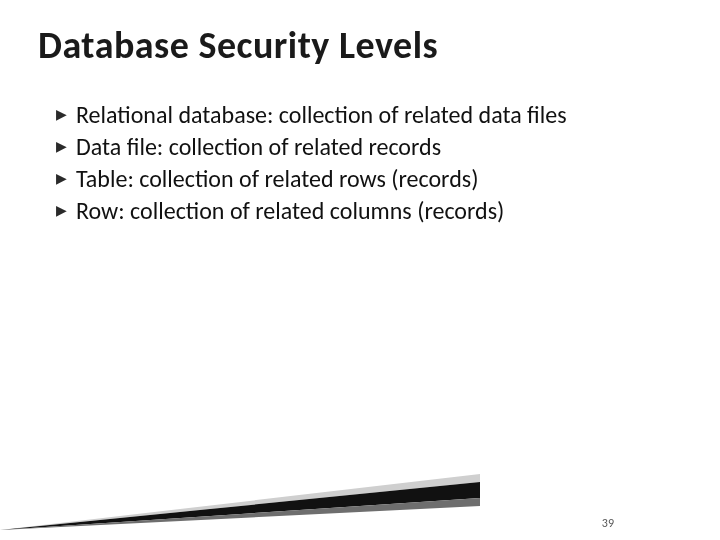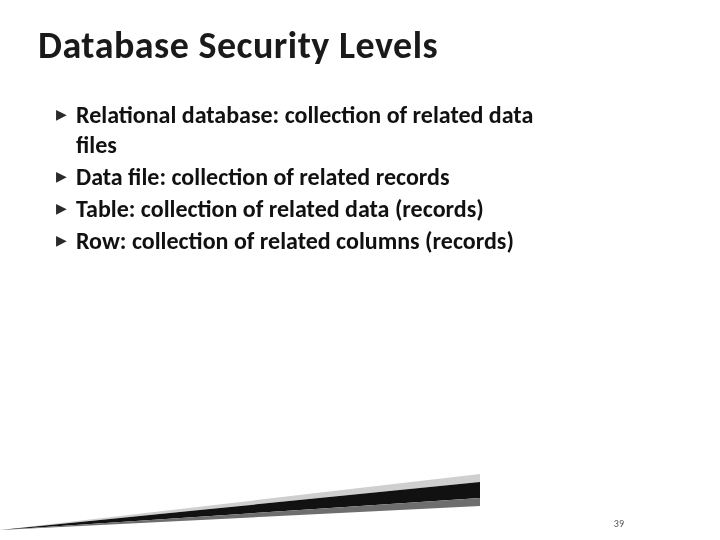--- a/index.html
+++ b/index.html
@@ -43,27 +43,26 @@
   }
   .bullet {
     flex: 0 0 auto;
     width: 20px;
     margin-top: 6px;
     color: #2a2a2a;
     font-size: 14px;
   }
   .item-text {
     flex: 1 1 auto;
-    font-weight: bold;
   }
   .pagenum {
     position: absolute;
     bottom: 10px;
-    right: 4px;
-    font-size: 10px;
+    right: 14px;
+    font-size: 12px;
     color: #555;
   }
   
   .wedge {
     position: absolute;
     left: 0;
     bottom: 10px;
     width: 480px;
     height: 90px;
     pointer-events: none;
@@ -83,21 +82,21 @@
     <div class="item">
       <span class="bullet">▶</span>
       <span class="item-text">Relational database: collection of related data files</span>
     </div>
     <div class="item">
       <span class="bullet">▶</span>
       <span class="item-text">Data file: collection of related records</span>
     </div>
     <div class="item">
       <span class="bullet">▶</span>
-      <span class="item-text">Table: collection of related data (records)</span>
+      <span class="item-text">Table: collection of related rows (records)</span>
     </div>
     <div class="item">
       <span class="bullet">▶</span>
       <span class="item-text">Row: collection of related columns (records)</span>
     </div>
   </div>
 
   <div class="wedge">
     <svg width="480" height="90" viewBox="0 0 480 90">
       <polygon points="0,90 480,34 480,42 0,90" fill="#cfcfcf"></polygon>

